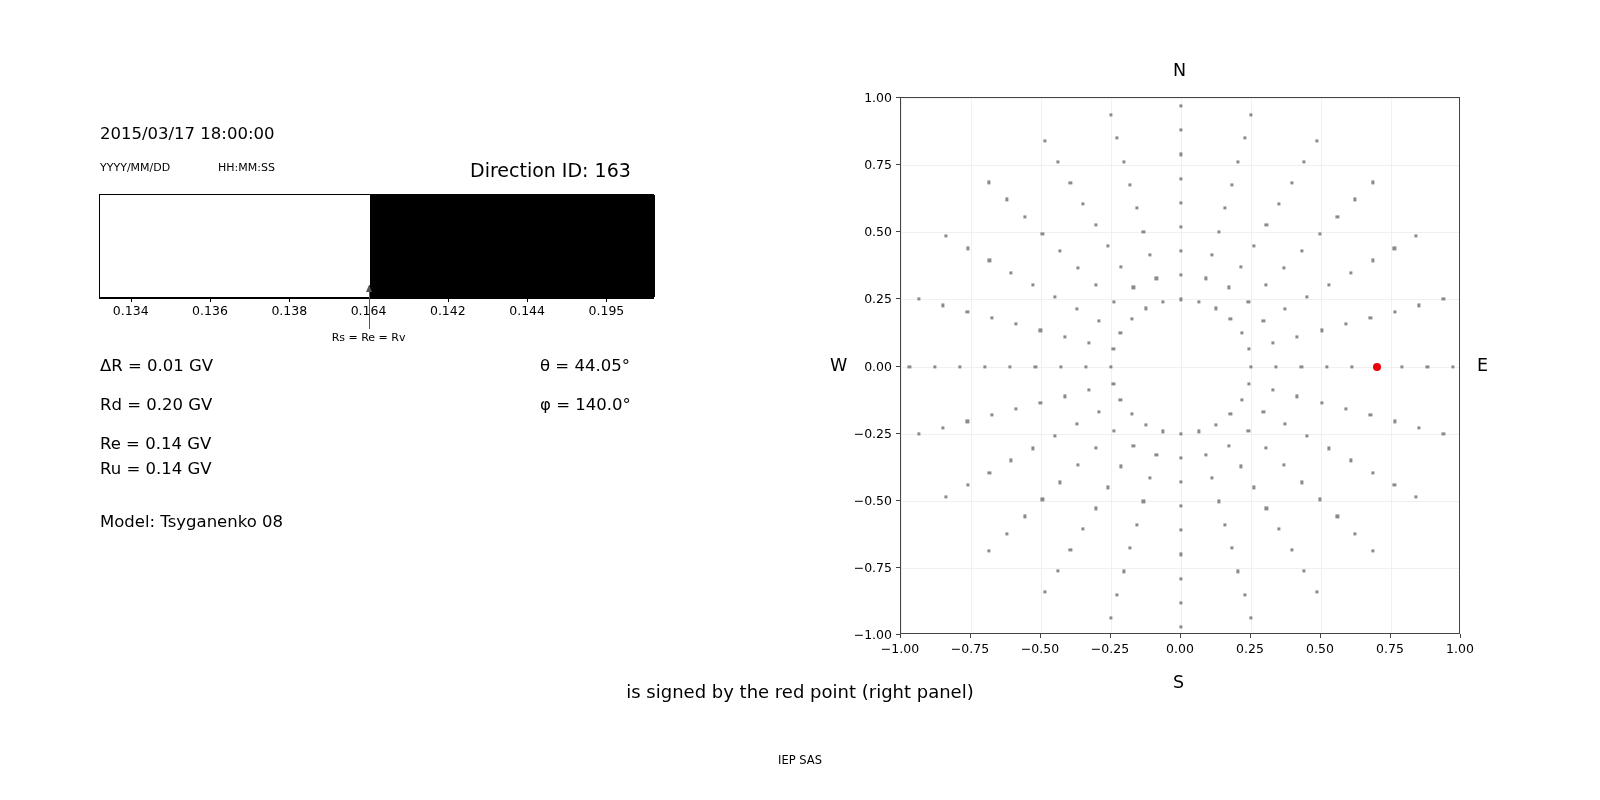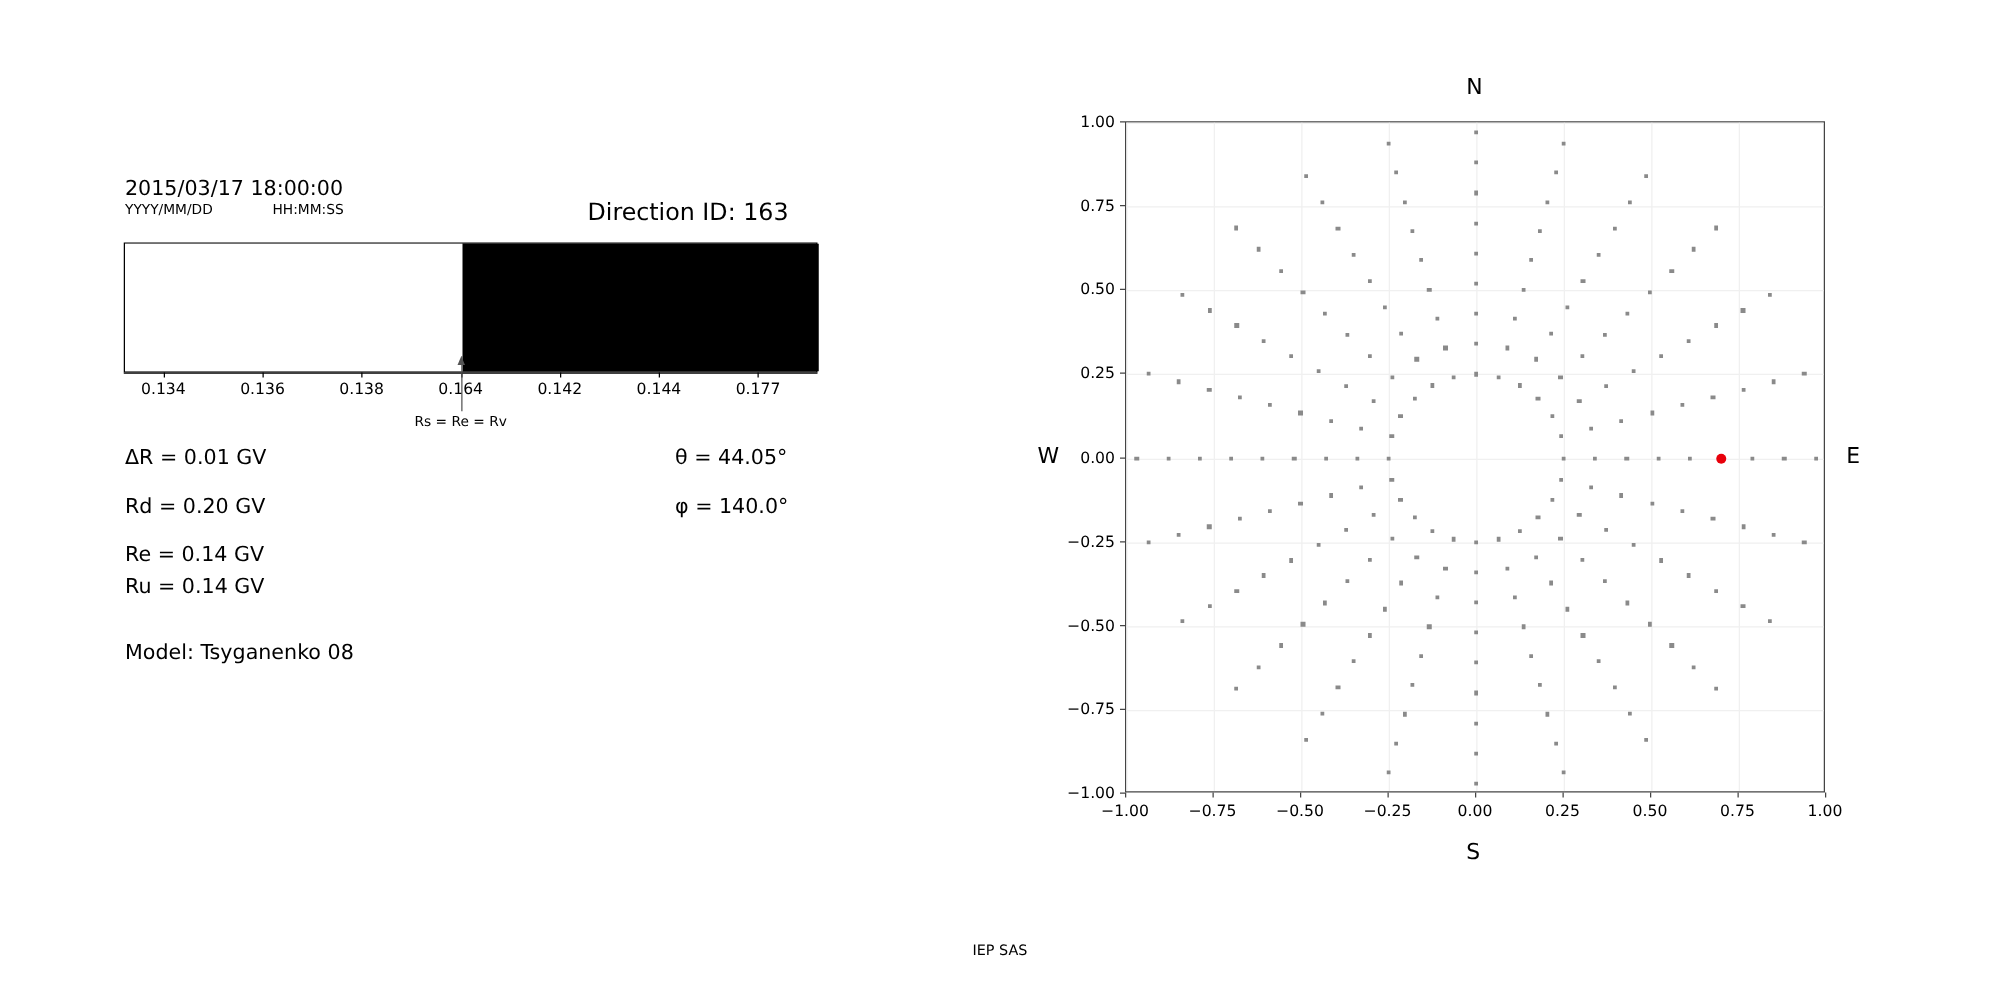--- a/index.html
+++ b/index.html
@@ -26,21 +26,20 @@
     position: absolute;
     left: 100px; top: 84px;
     font-size: 16.5px;
     white-space: nowrap;
   }
   .date-line {
     position: absolute;
     left: 100px; top: 124px;
     font-size: 16.5px;
     white-space: nowrap;
-    margin-top: 17px;
   }
   .fmt-date {
     position: absolute;
     left: 100px; top: 161px;
     font-size: 11px;
     white-space: nowrap;
   }
   .fmt-time {
     position: absolute;
     left: 218px; top: 161px;
@@ -228,21 +227,21 @@
       <div class="tick-label" style="left: 210px;">0.136</div>
       <div class="tick" style="left: 289.286px;"></div>
       <div class="tick-label" style="left: 289.286px;">0.138</div>
       <div class="tick" style="left: 368.571px;"></div>
       <div class="tick-label" style="left: 368.571px;">0.164</div>
       <div class="tick" style="left: 447.857px;"></div>
       <div class="tick-label" style="left: 447.857px;">0.142</div>
       <div class="tick" style="left: 527.143px;"></div>
       <div class="tick-label" style="left: 527.143px;">0.144</div>
       <div class="tick" style="left: 606.429px;"></div>
-      <div class="tick-label" style="left: 606.429px;">0.177</div>
+      <div class="tick-label" style="left: 606.429px;">0.195</div>
     </div>
   <div id="rs-arrow" style="left: 368.571px;"></div>
   <div id="rs-label" style="left: 368.571px;">Rs = Re = Rv</div>
 
   <div id="stats-left">
       <div class="stat col-left" style="top: 356px;">ΔR = 0.01 GV</div>
       <div class="stat col-left" style="top: 395px;">Rd = 0.20 GV</div>
       <div class="stat col-left" style="top: 434px;">Re = 0.14 GV</div>
       <div class="stat col-left" style="top: 459px;">Ru = 0.14 GV</div>
       <div class="stat col-left" style="top: 512px;">Model: Tsyganenko 08</div>
@@ -534,14 +533,15 @@
       <div class="ax-tick-y" style="left: 12px; width: 50px; top: 47px;">1.00</div>
     </div>
 
   <div class="card-label" id="label-n" style="left: 343px; top: 10px;">N</div>
   <div class="card-label" id="label-s" style="left: 343px; top: 622px;">S</div>
   <div class="card-label" id="label-w" style="left: 0px; top: 304.5px;">W</div>
   <div class="card-label" id="label-e" style="left: 647px; top: 304.5px;">E</div>
 </div>
 
 <div id="caption">
+  <div>is signed by the red point (right panel)</div>
 </div>
 <div id="footer">IEP SAS</div>
 
 </body></html>

